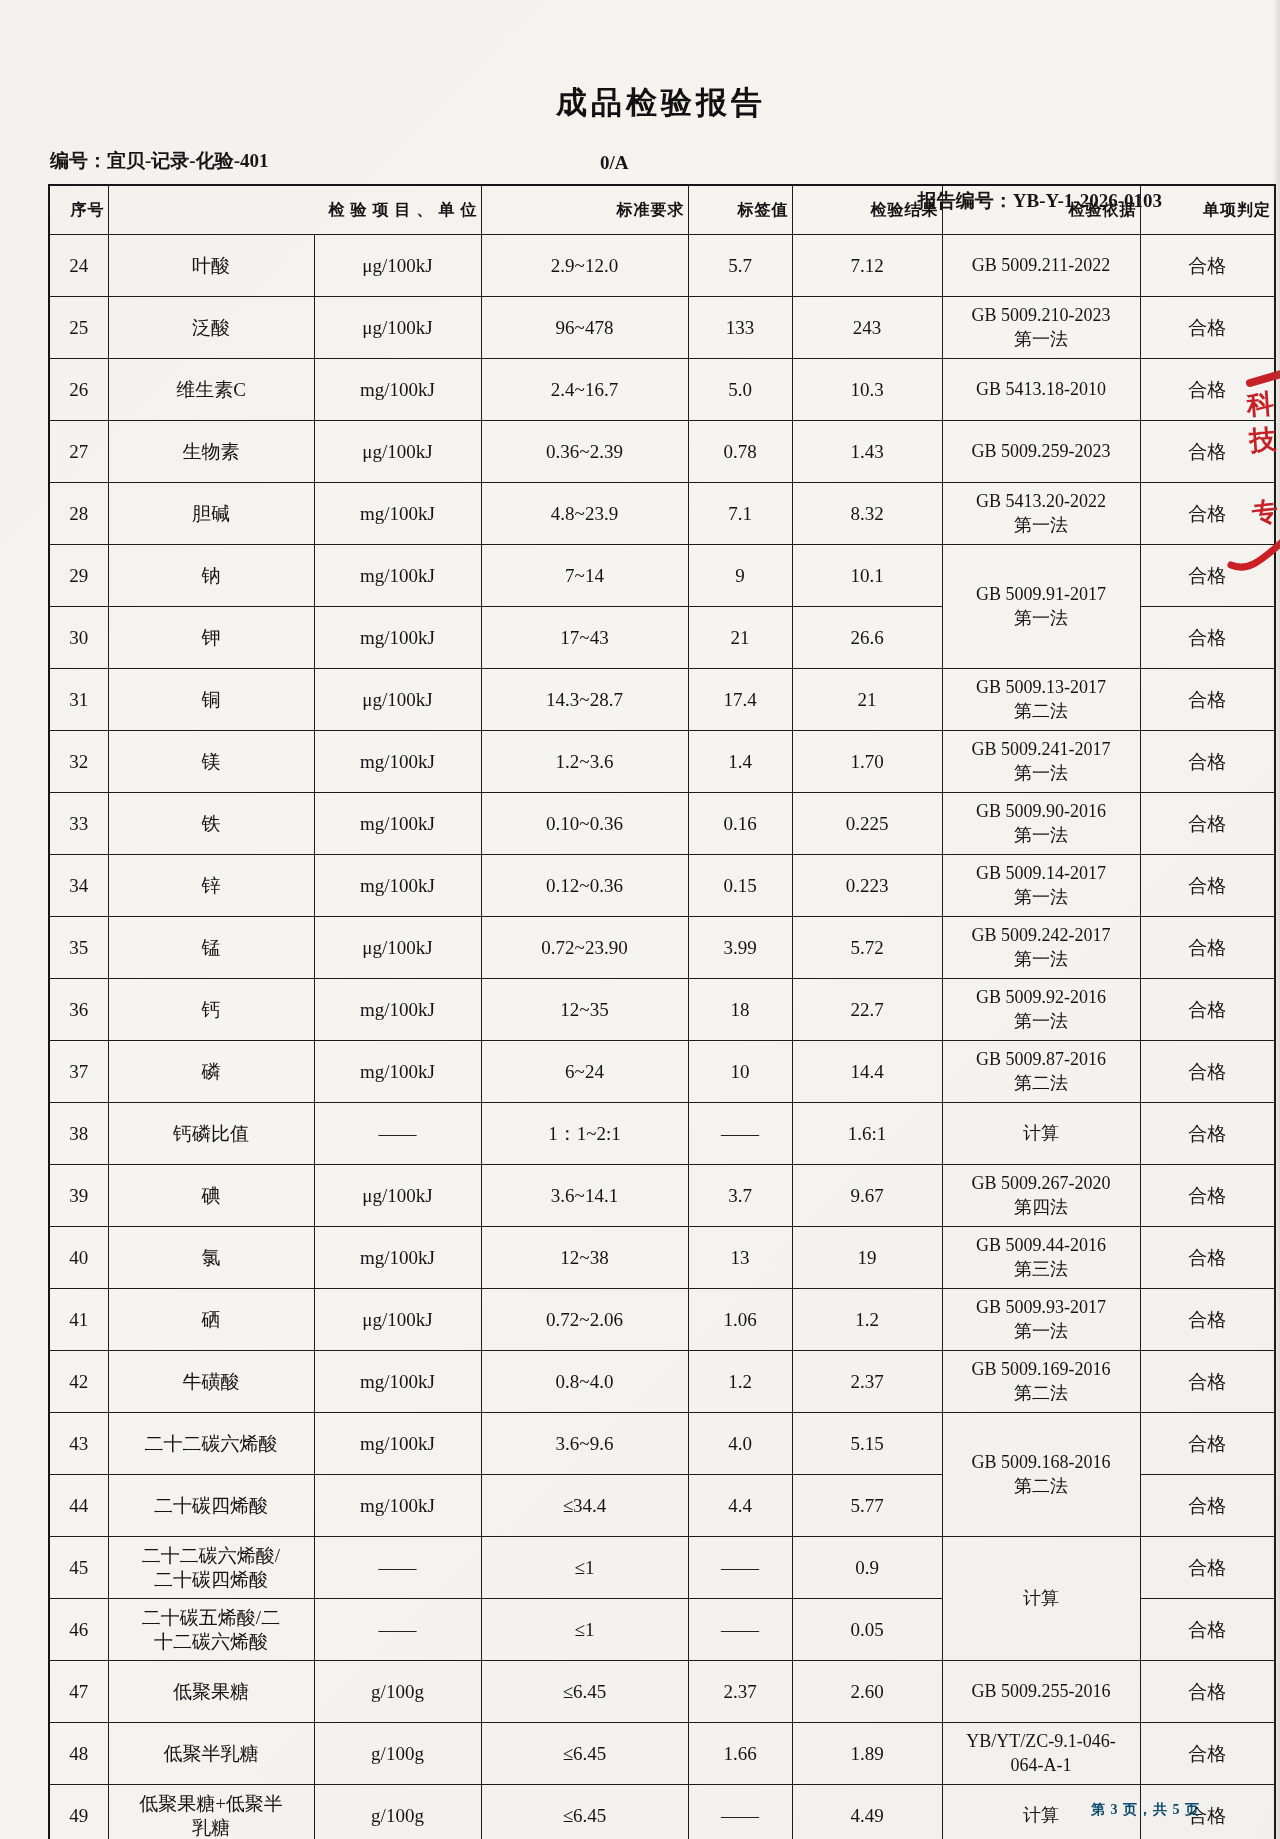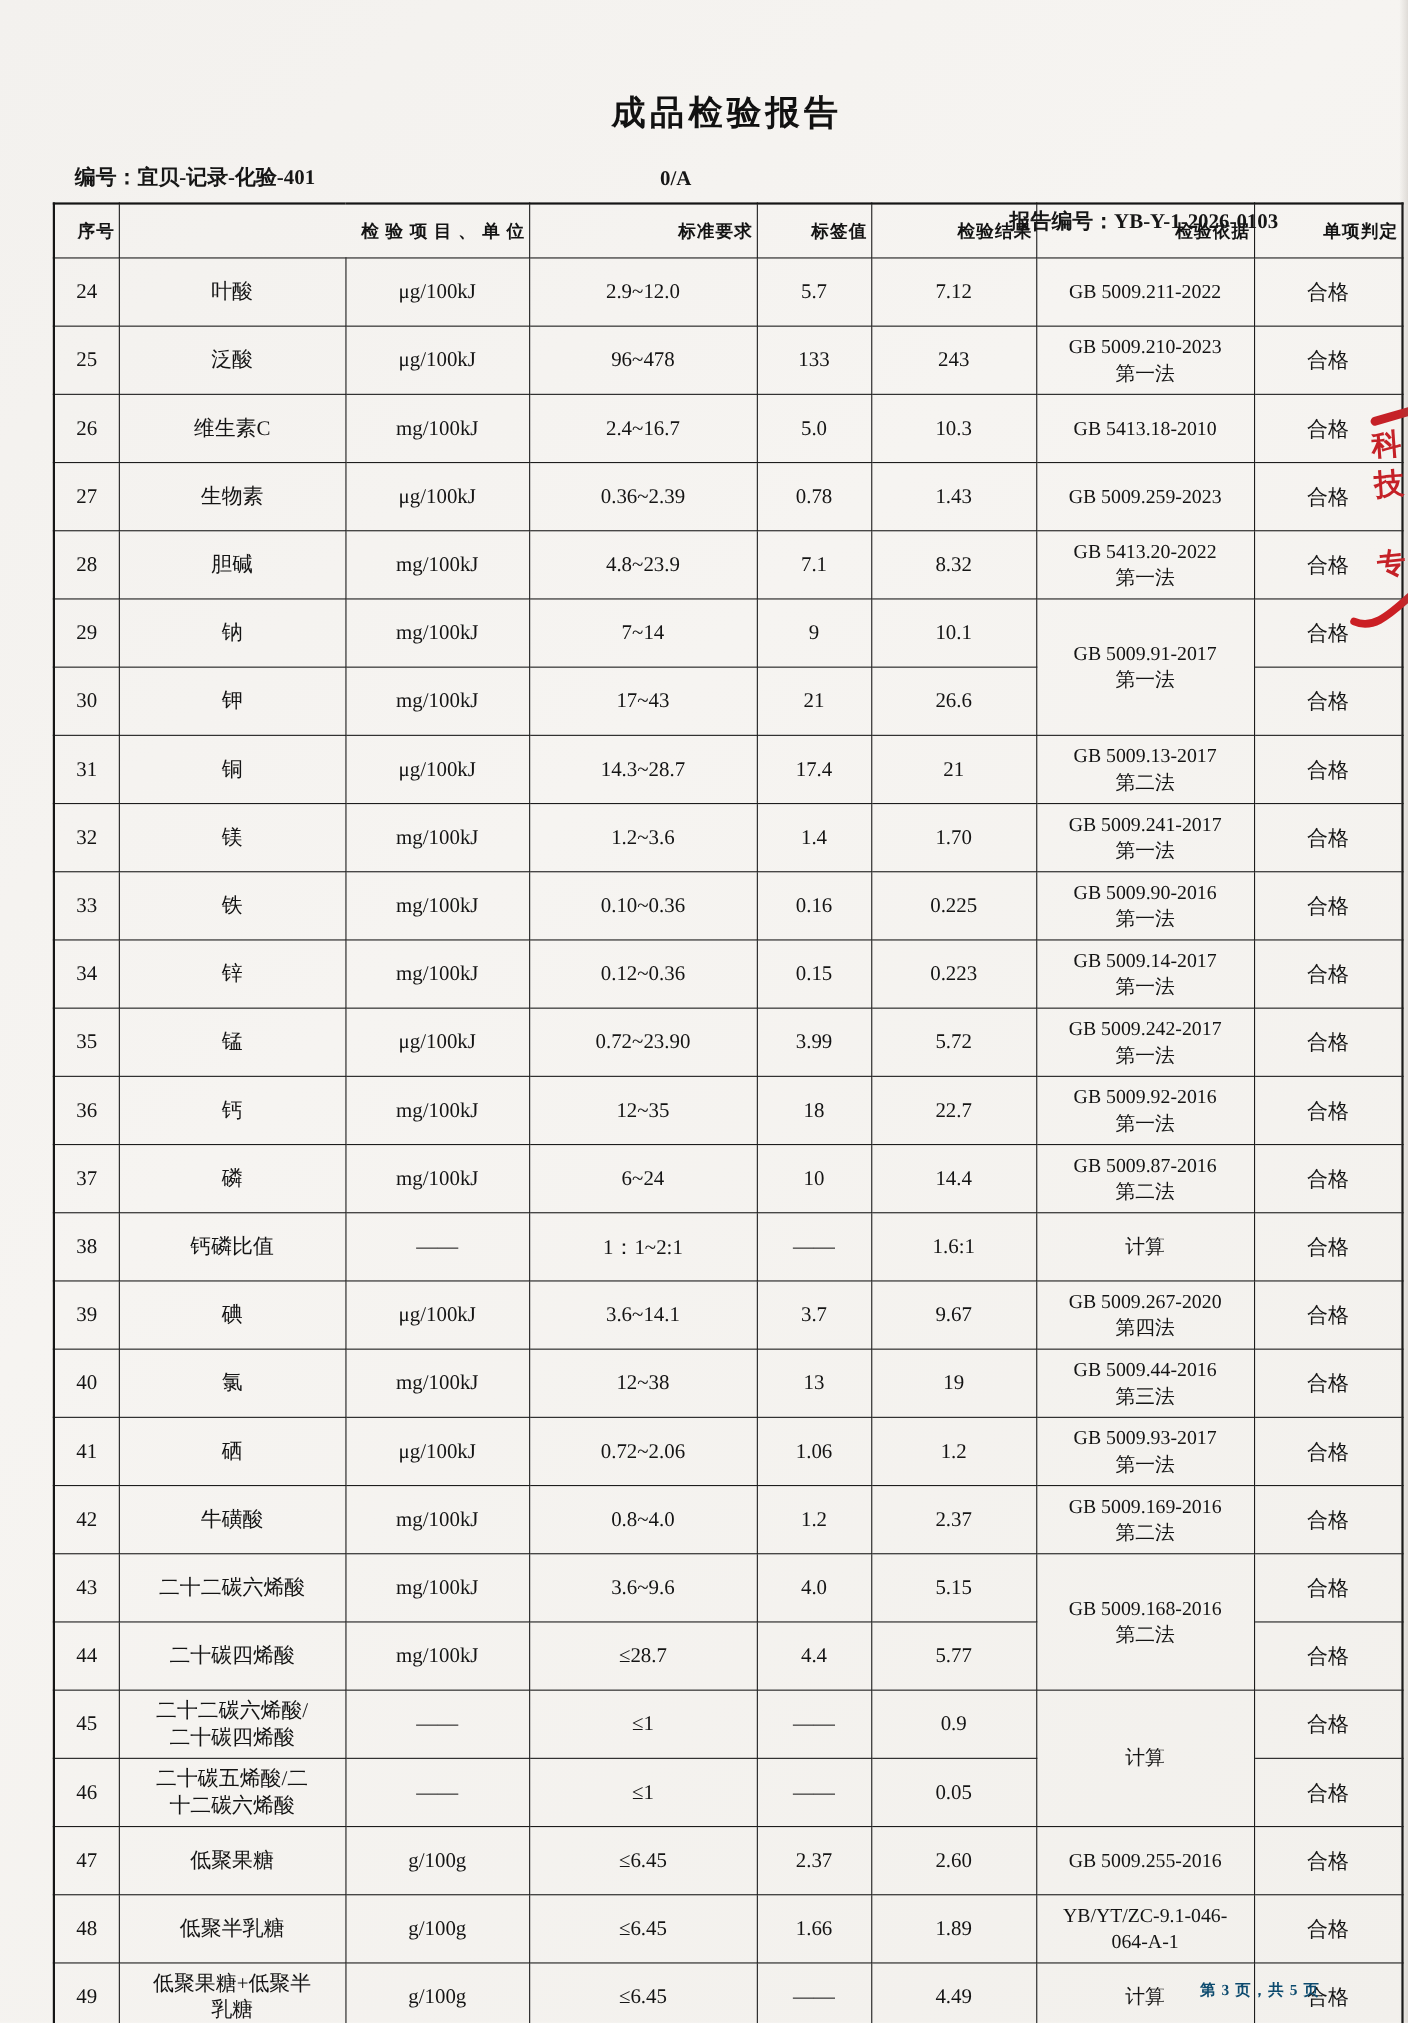--- a/index.html
+++ b/index.html
@@ -8,21 +8,21 @@
     background:linear-gradient(135deg,#f3f1ee 0%,#f6f4f1 40%,#f2f0ec 100%);
     font-family:"Liberation Serif","DejaVu Serif",serif;
     color:#161616;
   }
   .page{position:absolute;left:48px;top:0;width:1226px;}
   .title{
     text-align:center;margin-top:82px;font-size:31px;font-weight:bold;
     letter-spacing:4px;color:#111;
   }
   .meta{position:relative;height:30px;margin-top:24px;font-size:19px;font-weight:600;}
-  .meta .m-left{position:absolute;left:20px;top:0;}
+  .meta .m-left{position:absolute;left:2px;top:0;}
   .meta .m-center{position:absolute;left:552px;top:4px;font-weight:700;}
   .meta .m-right{position:absolute;right:112px;top:0;margin-top:40px;}
   table{
     border-collapse:collapse;width:1226px;margin-top:6px;
     table-layout:fixed;
   }
   th,td{
     border:1.8px solid #1d1d1d;text-align:center;vertical-align:middle;
     padding:2px 3px;color:#141414;
   }
@@ -294,21 +294,21 @@
           <td>4.0</td>
           <td>5.15</td>
           <td class="basis-cell" rowspan="2">GB 5009.168-2016
 第二法</td>
           <td class="verdict-cell">合格</td>
         </tr>
         <tr>
           <td>44</td>
           <td class="item-cell">二十碳四烯酸</td>
           <td>mg/100kJ</td>
-          <td>≤28.7</td>
+          <td>≤34.4</td>
           <td>4.4</td>
           <td>5.77</td>
           <td class="verdict-cell">合格</td>
         </tr>
         <tr>
           <td>45</td>
           <td class="item-cell">二十二碳六烯酸/二十碳四烯酸</td>
           <td>——</td>
           <td>≤1</td>
           <td>——</td>

